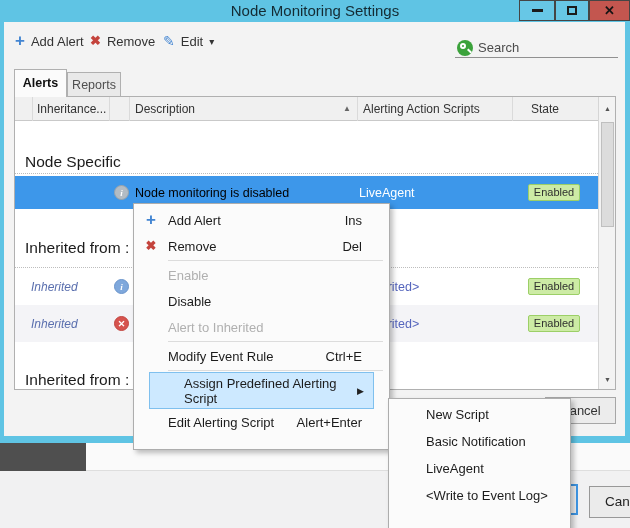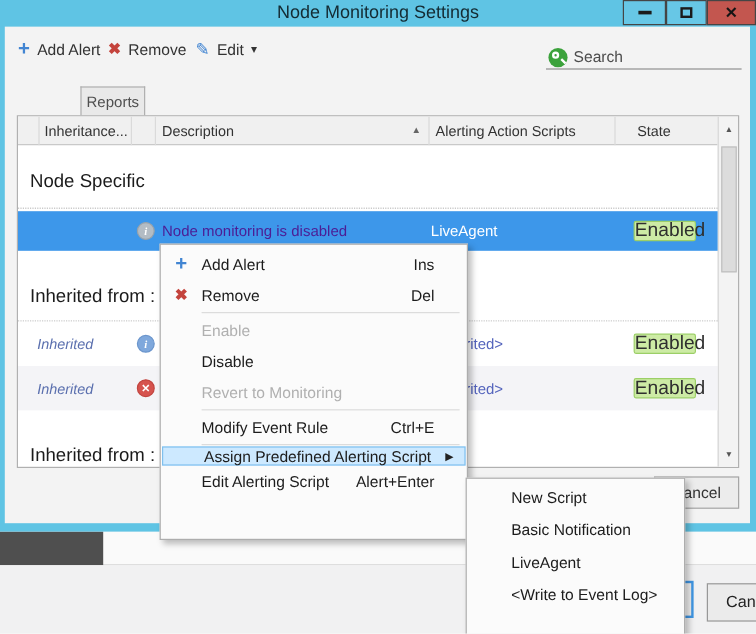--- a/index.html
+++ b/index.html
@@ -77,36 +77,36 @@
   #row-inh2 { top:184px; height:37px; background:#f4f4f7; }
   .cell-desc { left:120px; font-size:12.5px; }
   .cell-script { font-size:12.5px; }
   .inh-text { left:16px; font-style:italic; font-size:12px; color:#5a6fae; }
   .circle-ic { width:15px; height:15px; border-radius:50%; color:#fff; font-size:9px; font-weight:bold;
                display:flex; align-items:center; justify-content:center; }
   .ic-info-gray { background:#b3bcc4; border:1px solid #98a2aa; font-style:italic; font-family:"Liberation Serif",serif; }
   .ic-info-blue { background:#7fa8dc; border:1px solid #6b95cc; font-style:italic; font-family:"Liberation Serif",serif; }
   .ic-error { background:#d6534e; border:1px solid #c24540; }
   .badge { left:513px; width:52px; height:17px; background:#cdeba5; border:1px solid #9ccf67; border-radius:2px;
-           font-size:16px; color:#2f2f2f; text-align:center; line-height:15px; }
+           font-size:11px; color:#2f2f2f; text-align:center; line-height:15px; }
 
   
   #dlg-cancel { left:545px; top:397px; width:71px; height:27px; background:#ececec; border:1px solid #a6a6a6;
                 font-size:13px; color:#333; text-align:center; line-height:25px; z-index:6; }
 
   
   #ctx-menu { left:133px; top:203px; width:257px; height:247px; background:#fbfbfb; border:1px solid #adadad;
               box-shadow:3px 3px 5px rgba(0,0,0,0.25); z-index:30; padding-top:3px; }
   .mi { height:26px; display:flex; align-items:center; position:relative; font-size:13px; color:#1c1c1c; }
   .mi-icon { width:34px; text-align:center; flex:0 0 34px; }
   .mi-label { flex:1; }
   .mi-short { padding-right:27px; }
   .mi-arrow { position:absolute; right:9px; font-size:9px; color:#222; }
   .mi.disabled { color:#b0b0b0; }
-  .mi.hl { margin:0 1px; background:#cde9ff; border:1px solid #7fc0ee; height:16px; }
+  .mi.hl { margin:0 15px; background:#cde9ff; border:1px solid #7fc0ee; height:37px; }
   .msep { height:1px; background:#dcdcdc; margin:1px 6px 1px 34px; }
 
   
   #submenu { left:388px; top:398px; width:183px; height:141px; background:#fbfbfb; border:1px solid #adadad;
              box-shadow:3px 3px 5px rgba(0,0,0,0.25); z-index:40; padding-top:2px; }
   .smi { height:27px; line-height:27px; padding-left:37px; font-size:13px; color:#1c1c1c; }
 </style>
 </head>
 <body>
 
@@ -146,20 +146,21 @@
     <span>Edit</span>
     <span class="caret-ic">▾</span>
   </div>
   <div class="abs" id="search-icon">
     <span class="lens"></span>
       <span class="handle"></span>
   </div>
   <div class="abs" id="search-label">Search</div>
   <div class="abs" id="search-underline"></div>
 
+  <div class="abs tab" id="tab-alerts">Alerts</div>
   <div class="abs tab" id="tab-reports">Reports</div>
 
   <div class="abs" id="table">
     <div class="abs" id="thead">
       <div class="abs colsep" style="left:17px"></div>
       <div class="abs colsep" style="left:94px"></div>
       <div class="abs colsep" style="left:114px"></div>
       <div class="abs colsep" style="left:342px"></div>
       <div class="abs colsep" style="left:497px"></div>
       <div class="abs hlabel" style="left:22px">Inheritance...</div>
@@ -169,26 +170,26 @@
       <div class="abs hlabel" style="left:497px; width:66px; text-align:center">State</div>
     </div>
 
     <div class="abs" id="vscroll">
       <div class="abs scroll-arrow" id="scroll-up">▲</div>
       <div class="abs" id="scroll-thumb"></div>
       <div class="abs scroll-arrow" id="scroll-down">▼</div>
     </div>
 
     <div class="abs" id="tbody">
-      <div class="abs group-label" style="top:22px">Node Specific</div>
+      <div class="abs group-label" style="top:32px">Node Specific</div>
       <div class="abs dotline" style="top:52px"></div>
 
       <div class="abs row" id="row-selected">
         <div class="abs circle-ic ic-info-gray" style="left:99px; top:9px">i</div>
-        <div class="abs cell-desc" style="top:10px; color:#4c1d95">Node monitoring is disabled</div>
+        <div class="abs cell-desc" style="top:10px; color:#000000">Node monitoring is disabled</div>
         <div class="abs cell-script" style="left:344px; top:10px; color:#fff">LiveAgent</div>
         <div class="abs badge" style="top:8px">Enabled</div>
       </div>
 
       <div class="abs group-label" style="top:118px">Inherited from : I</div>
       <div class="abs dotline" style="top:146px"></div>
 
       <div class="abs row" id="row-inh1">
         <div class="abs inh-text" style="top:12px">Inherited</div>
         <div class="abs circle-ic ic-info-blue" style="left:99px; top:11px">i</div>
@@ -225,21 +226,21 @@
   <div class="mi disabled">
     <span class="mi-icon"></span>
     <span class="mi-label">Enable</span>
   </div>
   <div class="mi">
     <span class="mi-icon"></span>
     <span class="mi-label">Disable</span>
   </div>
   <div class="mi disabled">
     <span class="mi-icon"></span>
-    <span class="mi-label">Revert to Monitoring</span>
+    <span class="mi-label">Alert to Inherited</span>
   </div>
   <div class="msep"></div>
   <div class="mi">
     <span class="mi-icon"></span>
     <span class="mi-label">Modify Event Rule</span>
     <span class="mi-short">Ctrl+E</span>
   </div>
   <div class="msep"></div>
   <div class="mi hl">
     <span class="mi-icon"></span>

